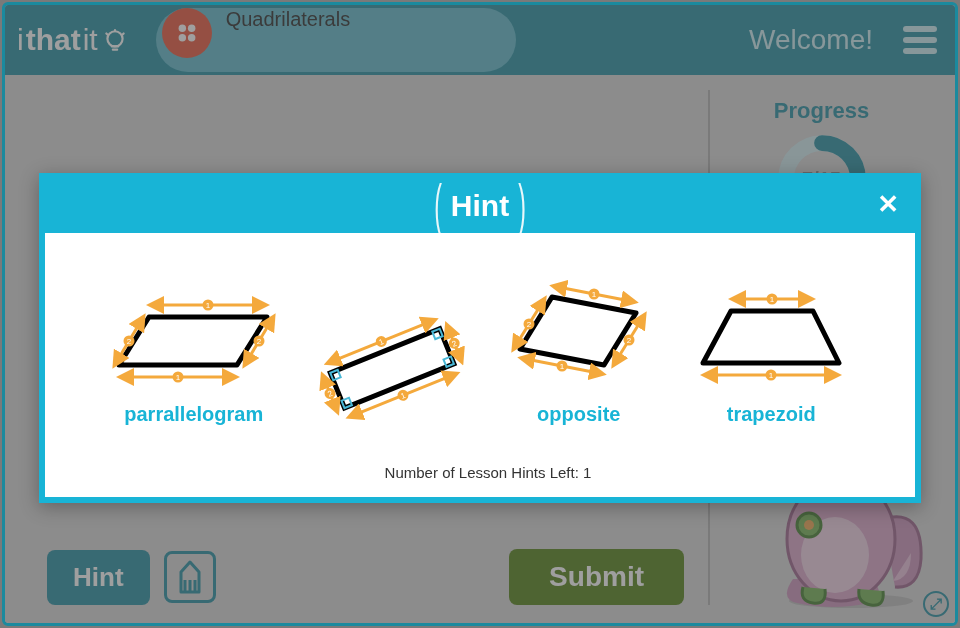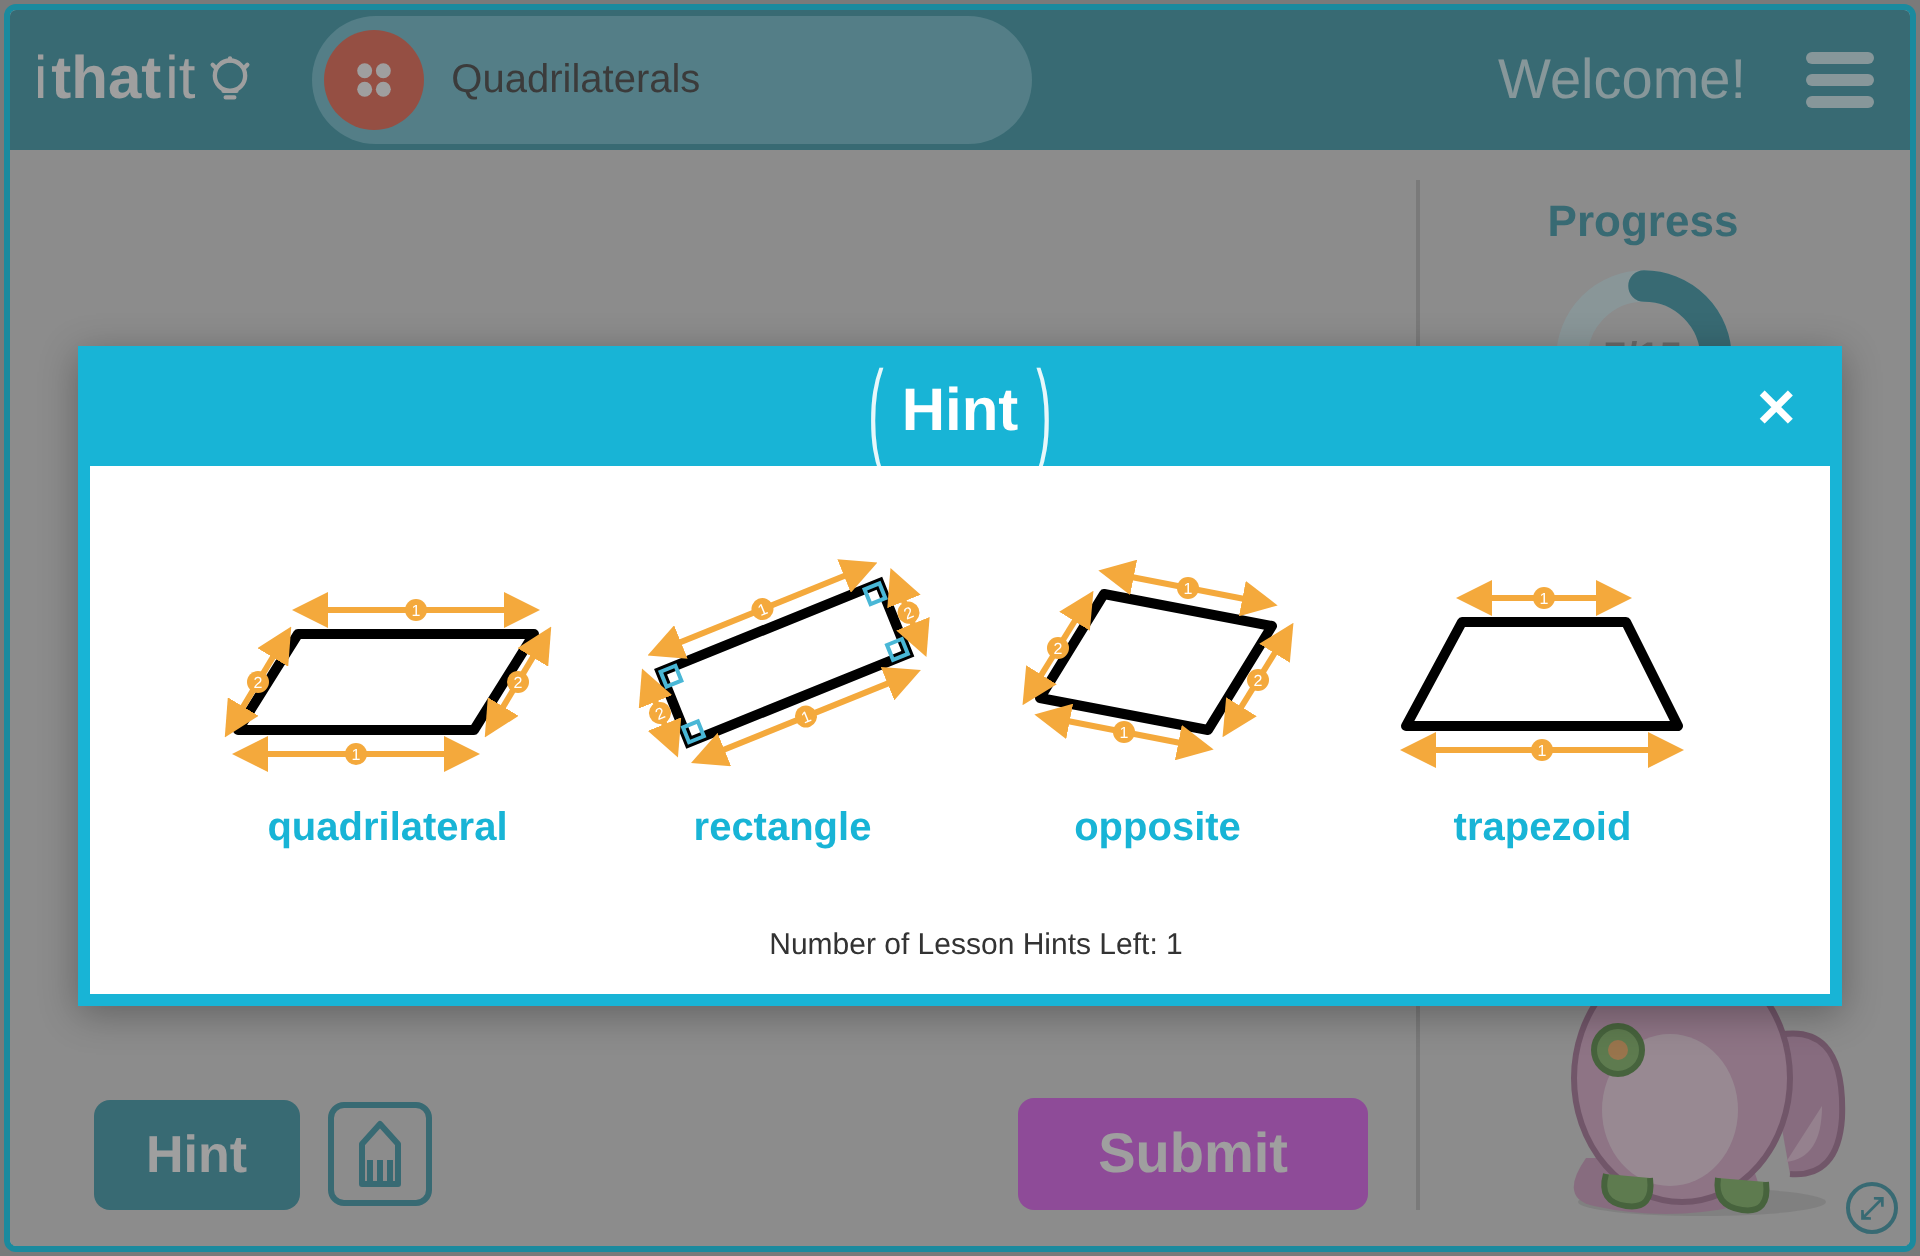--- a/index.html
+++ b/index.html
@@ -29,21 +29,21 @@
   }
   .logo b { font-weight: 700; }
   .bulb {
     width: 26px; height: 26px; margin-left: 2px;
   }
   .lesson-pill {
     margin-left: 28px;
     background: #59b7c9;
     border-radius: 40px;
     height: 64px;
-    display: flex; align-items: center;
+    display: flex; align-items: flex-start;
     padding: 0 40px 0 6px;
     min-width: 360px;
   }
   .pill-icon {
     width: 50px; height: 50px; border-radius: 50%;
     background: #e94e34;
     display: flex; align-items: center; justify-content: center;
     flex-shrink: 0;
   }
   .pill-icon svg { width: 28px; height: 28px; }
@@ -95,21 +95,21 @@
   .hint-btn {
     background: #1b8a9e; color: #fff; font-size: 26px; font-weight: 700;
     border: none; border-radius: 8px; padding: 12px 26px; cursor: pointer;
   }
   .pencil-btn {
     width: 52px; height: 52px; border: 3px solid #1b8a9e; border-radius: 8px;
     background: transparent; cursor: pointer; display:flex; align-items:center; justify-content:center;
   }
   .submit-btn {
     margin-left: auto; margin-right: 8px;
-    background: #d946ef; color: #fff; font-size: 28px; font-weight: 700;
+    background: #4d7c0f; color: #fff; font-size: 28px; font-weight: 700;
     border: none; border-radius: 8px; padding: 12px 40px; cursor: pointer;
   }
 
   .mascot {
     position: absolute; right: 22px; bottom: 14px; width: 170px;
   }
   .expand-icon {
     position: absolute; right: 6px; bottom: 6px;
     width: 26px; height: 26px; border: 2px solid #1b8a9e; border-radius: 50%;
     display:flex; align-items:center; justify-content:center; cursor:pointer;
@@ -264,21 +264,21 @@
           <line x1="16" y1="84" x2="122" y2="84" stroke="#f4a93c" stroke-width="3" marker-end="url(#a1)" marker-start="url(#a1b)"></line>
           <circle cx="69" cy="84" r="5.5" fill="#f4a93c"></circle>
             <text x="69" y="87" font-size="8" fill="#fff" text-anchor="middle">1</text>
           <line x1="162" y1="28" x2="138" y2="68" stroke="#f4a93c" stroke-width="3" marker-end="url(#a1)" marker-start="url(#a1b)"></line>
           <circle cx="150" cy="48" r="5.5" fill="#f4a93c"></circle>
             <text x="150" y="51" font-size="8" fill="#fff" text-anchor="middle">2</text>
           <line x1="32" y1="28" x2="8" y2="68" stroke="#f4a93c" stroke-width="3" marker-end="url(#a1)" marker-start="url(#a1b)"></line>
           <circle cx="20" cy="48" r="5.5" fill="#f4a93c"></circle>
             <text x="20" y="51" font-size="8" fill="#fff" text-anchor="middle">2</text>
         </svg>
-        <div class="shape-label">quadrilateral</div>
+        <div class="shape-label">parrallelogram</div>
       </div>
 
       <div class="shape-cell">
         <svg width="150" height="110" viewBox="0 0 150 110">
           <g transform="rotate(-22 75 55)">
             <rect x="18" y="34" width="118" height="38" fill="none" stroke="#000" stroke-width="5"></rect>
             <rect x="18" y="34" width="8" height="8" fill="none" stroke="#49b7d6" stroke-width="2"></rect>
             <rect x="128" y="34" width="8" height="8" fill="none" stroke="#49b7d6" stroke-width="2"></rect>
             <rect x="18" y="64" width="8" height="8" fill="none" stroke="#49b7d6" stroke-width="2"></rect>
             <rect x="128" y="64" width="8" height="8" fill="none" stroke="#49b7d6" stroke-width="2"></rect>
@@ -289,21 +289,20 @@
             <circle cx="77" cy="82" r="5.5" fill="#f4a93c"></circle>
               <text x="77" y="85" font-size="8" fill="#fff" text-anchor="middle">1</text>
             <line x1="10" y1="38" x2="10" y2="68" stroke="#f4a93c" stroke-width="3" marker-end="url(#a1)" marker-start="url(#a1b)"></line>
             <circle cx="10" cy="53" r="5.5" fill="#f4a93c"></circle>
               <text x="10" y="56" font-size="8" fill="#fff" text-anchor="middle">2</text>
             <line x1="144" y1="38" x2="144" y2="68" stroke="#f4a93c" stroke-width="3" marker-end="url(#a1)" marker-start="url(#a1b)"></line>
             <circle cx="144" cy="53" r="5.5" fill="#f4a93c"></circle>
               <text x="144" y="56" font-size="8" fill="#fff" text-anchor="middle">2</text>
           </g>
         </svg>
-        <div class="shape-label">rectangle</div>
       </div>
 
       <div class="shape-cell">
         <svg width="150" height="110" viewBox="0 0 150 110">
           <polygon points="48,18 132,34 100,86 16,70" fill="none" stroke="#000" stroke-width="5" stroke-linejoin="round"></polygon>
           <line x1="54" y1="8" x2="126" y2="22" stroke="#f4a93c" stroke-width="3" marker-end="url(#a1)" marker-start="url(#a1b)"></line>
           <circle cx="90" cy="15" r="5.5" fill="#f4a93c"></circle>
             <text x="90" y="18" font-size="8" fill="#fff" text-anchor="middle">1</text>
           <line x1="22" y1="80" x2="94" y2="94" stroke="#f4a93c" stroke-width="3" marker-end="url(#a1)" marker-start="url(#a1b)"></line>
           <circle cx="58" cy="87" r="5.5" fill="#f4a93c"></circle>

